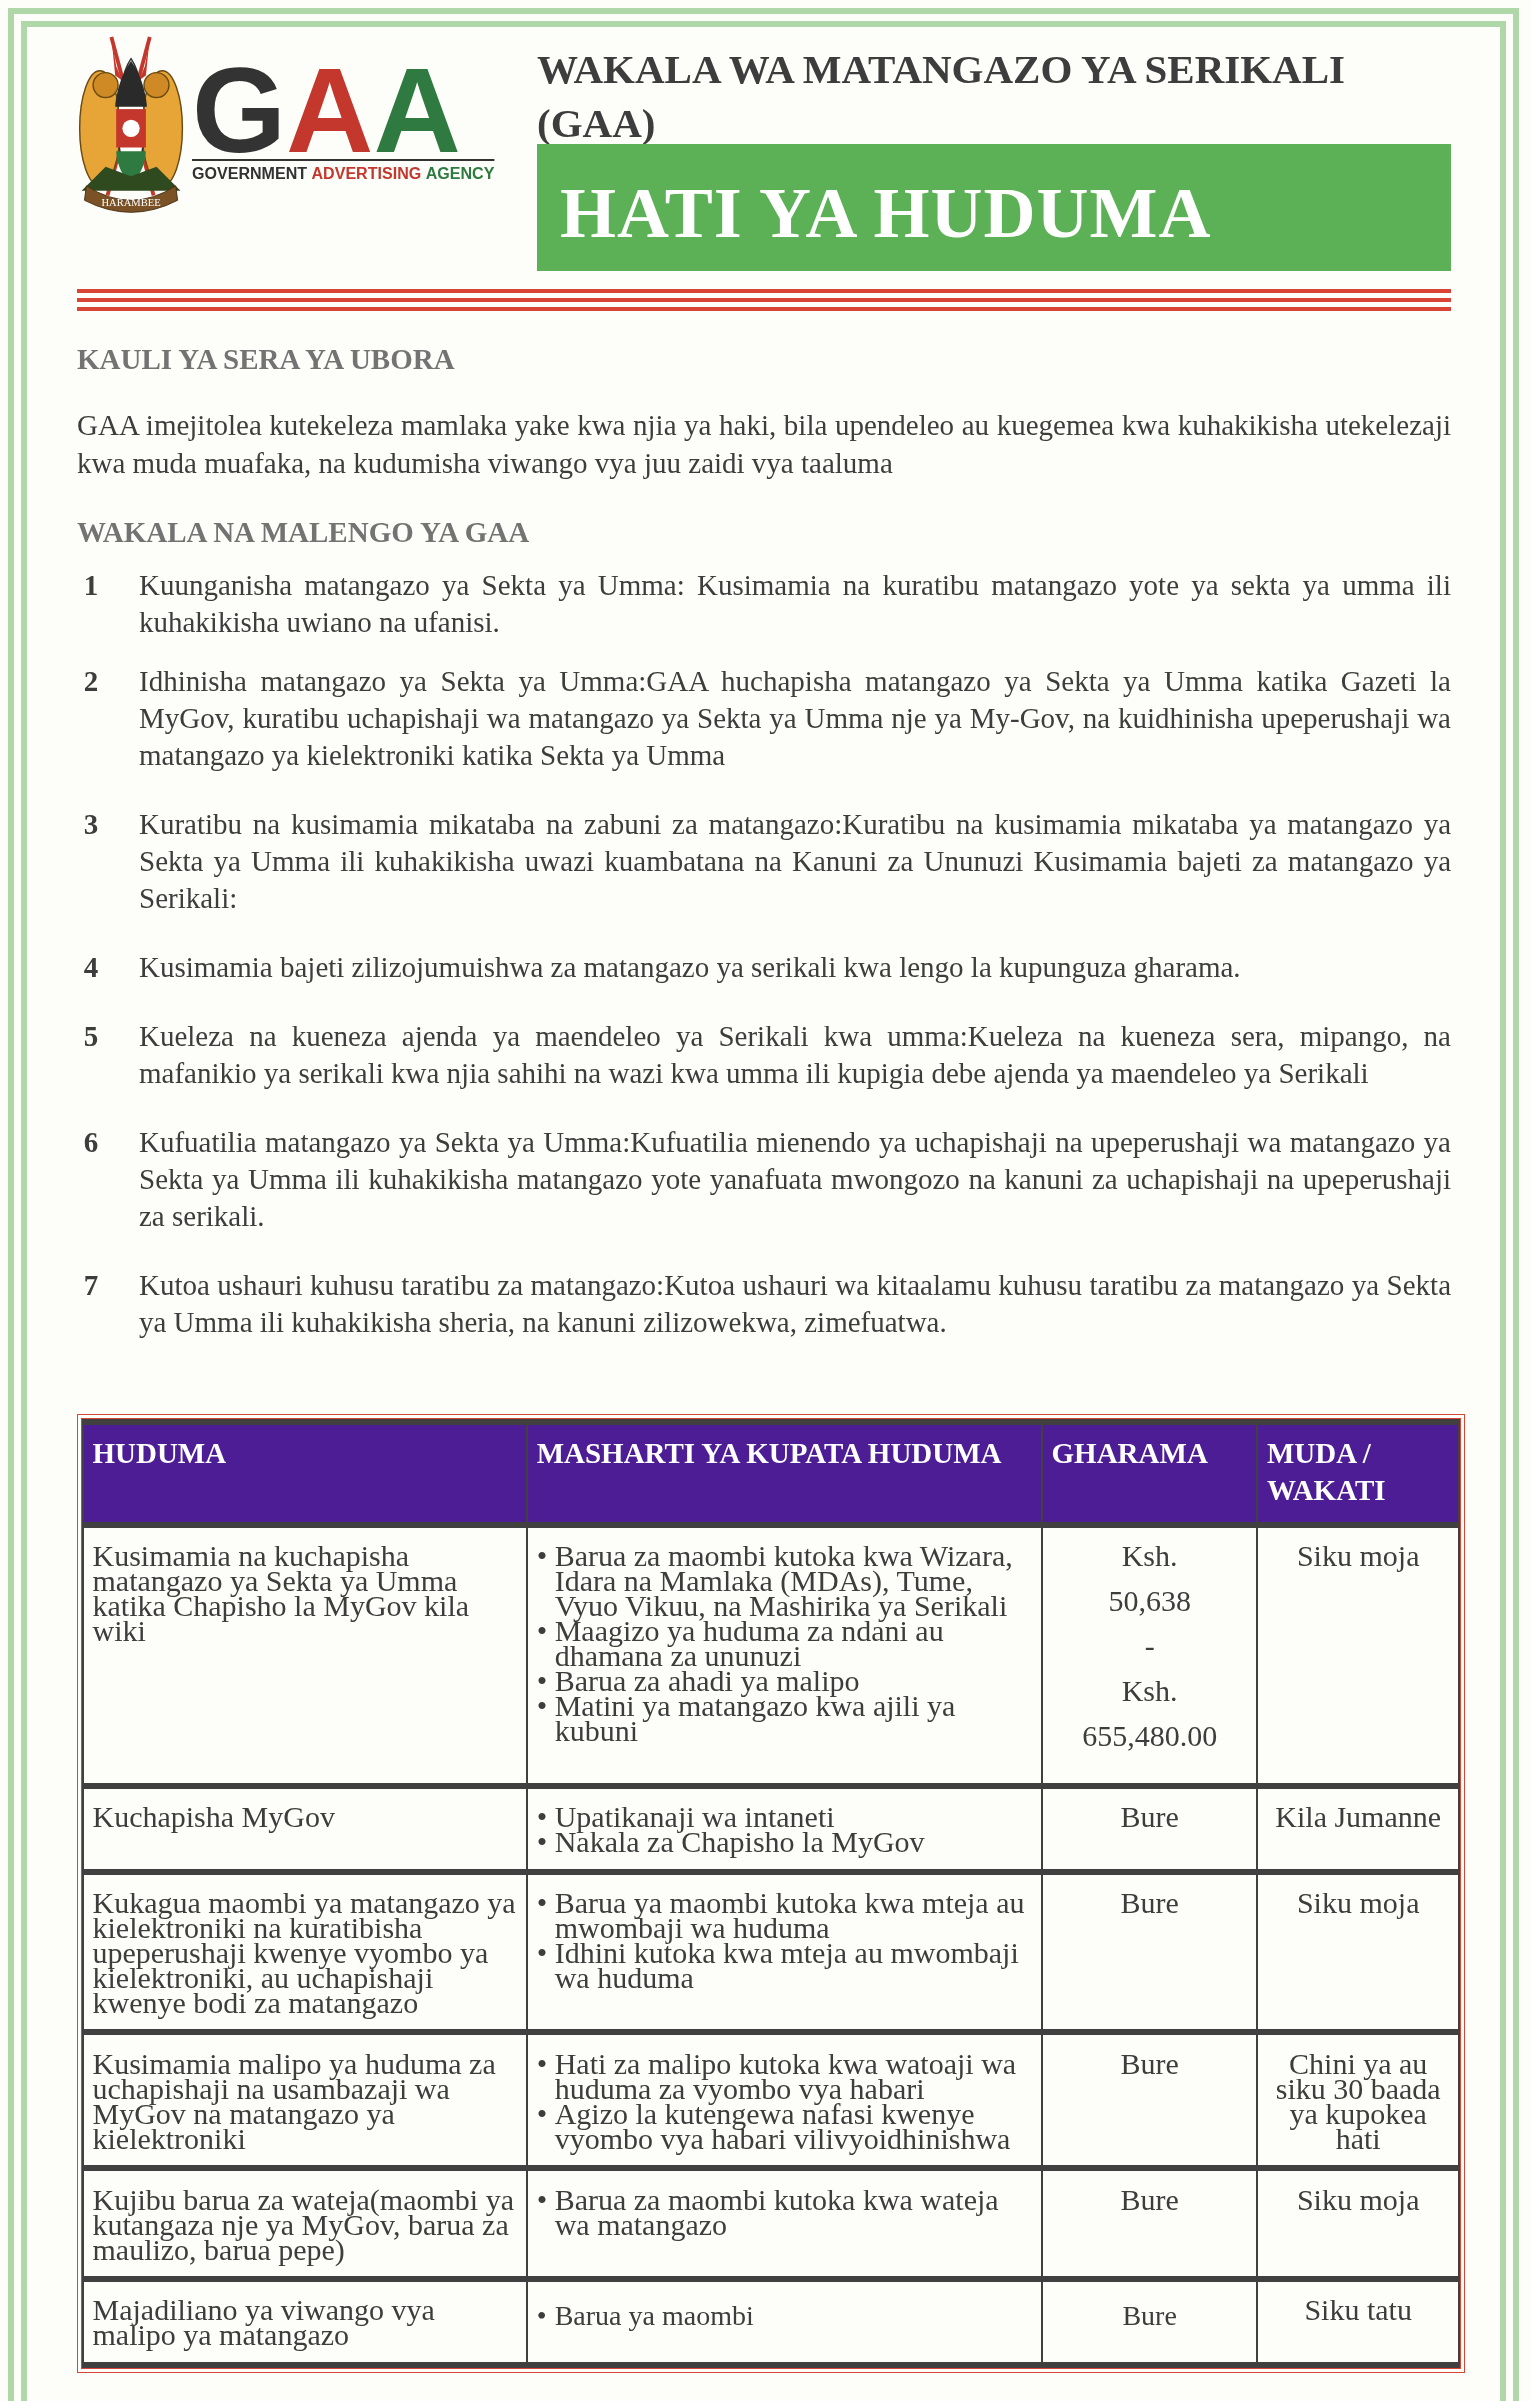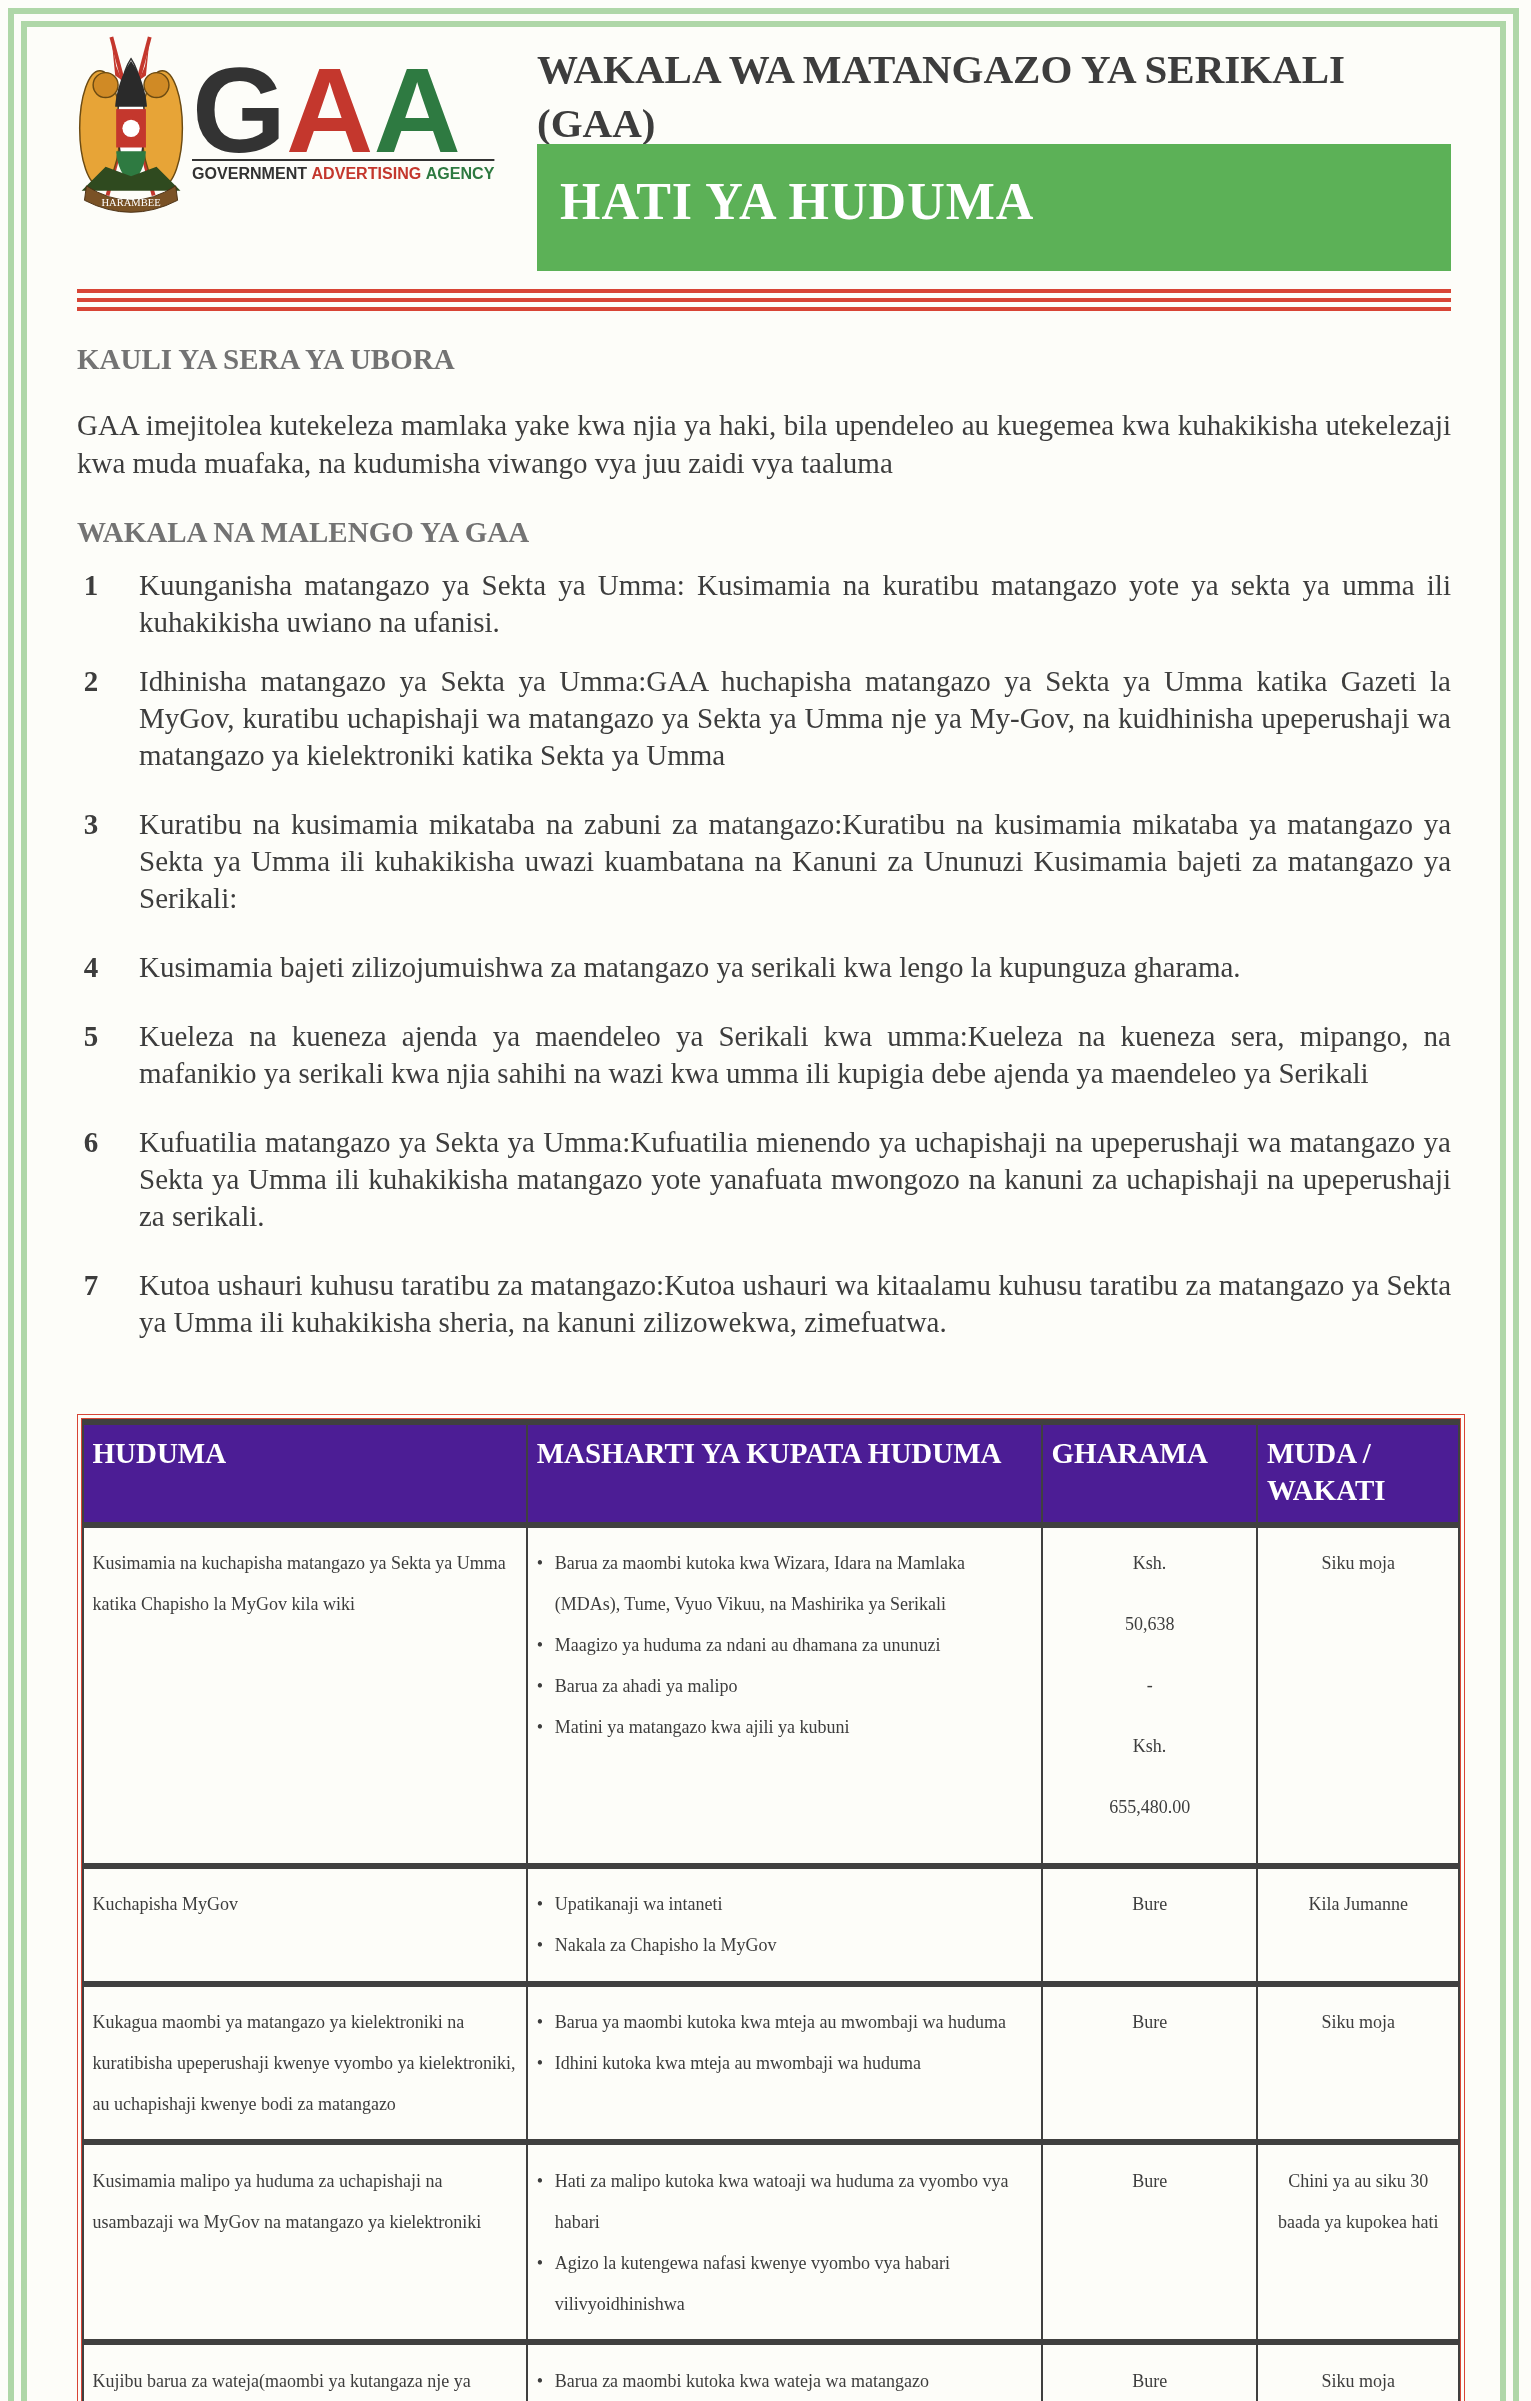--- a/index.html
+++ b/index.html
@@ -5,36 +5,36 @@
   html,body{margin:0;padding:0;background:#fdfdf9;}
   body{width:1532px;height:2837px;position:relative;overflow:hidden;
        font-family:"Liberation Serif","DejaVu Serif",serif;color:#404040;}
   .frame-outer{position:absolute;left:8.2px;top:8.2px;width:1499px;height:2807px;border:6.7px solid #afd7a8;}
   .frame-inner{position:absolute;left:21px;top:21px;width:1473px;height:2781px;border:6.7px solid #afd7a8;}
   .abs{position:absolute;}
   
   .logo{left:72px;top:32px;width:432px;height:183px;}
   .title{left:537px;top:42px;width:922px;font-size:41px;font-weight:bold;line-height:54px;letter-spacing:0px;color:#3d3d3d;}
   .banner{left:537px;top:144px;width:914px;height:127px;background:#5cb157;}
-  .banner span{position:absolute;left:23px;top:28px;font-size:52px;font-weight:bold;color:#ffffff;letter-spacing:1px;}
+  .banner span{position:absolute;left:23px;top:28px;font-size:72px;font-weight:bold;color:#ffffff;letter-spacing:1px;}
   .rule{left:77px;width:1374px;height:3.8px;background:#d84536;}
   .h2{left:77px;font-size:29px;font-weight:bold;color:#737373;}
   .para{left:77px;width:1374px;font-size:29px;line-height:38px;text-align:justify;color:#3d3d3d;}
   .list{left:77px;top:567px;width:1374px;}
   .li{display:flex;font-size:29px;line-height:37px;color:#3d3d3d;}
   .li .num{width:62px;flex:none;font-weight:bold;padding-left:6.7px;box-sizing:border-box;}
   .li .txt{flex:1;text-align:justify;}
   
   .tbl-wrap{left:77px;top:1414px;width:1388px;border:1.4px solid #d84536;padding:2.9px;box-sizing:border-box;}
   .tbl-inner{border:1.4px solid #d84536;padding:0;}
   table{border-collapse:collapse;width:100%;table-layout:fixed;}
   th,td{border-left:2.9px solid #404040;border-right:2.9px solid #404040;vertical-align:top;}
   tr{border-top:6.7px solid #404040;border-bottom:6.7px solid #404040;}
   th{background:#4c1d95;color:#fff;text-align:left;font-weight:bold;font-size:29px;line-height:37px;padding:10.6px 8.6px 12.5px 8.6px;}
-  td{font-size:18px;line-height:41px;padding:15.4px 8.6px 14.4px 8.6px;color:#3d3d3d;}
+  td{font-size:30px;line-height:25px;padding:15.4px 8.6px 14.4px 8.6px;color:#3d3d3d;}
   td.c{text-align:center;}
   td ul{margin:0;padding:0;list-style:none;}
   td ul li{position:relative;padding-left:18px;}
   td ul li:before{content:"\2022";position:absolute;left:0;top:0;}
   td.big{font-size:28px;line-height:38px;}
   .cost-line{display:block;margin-bottom:20px;}
 </style>
 </head>
 <body>
 

